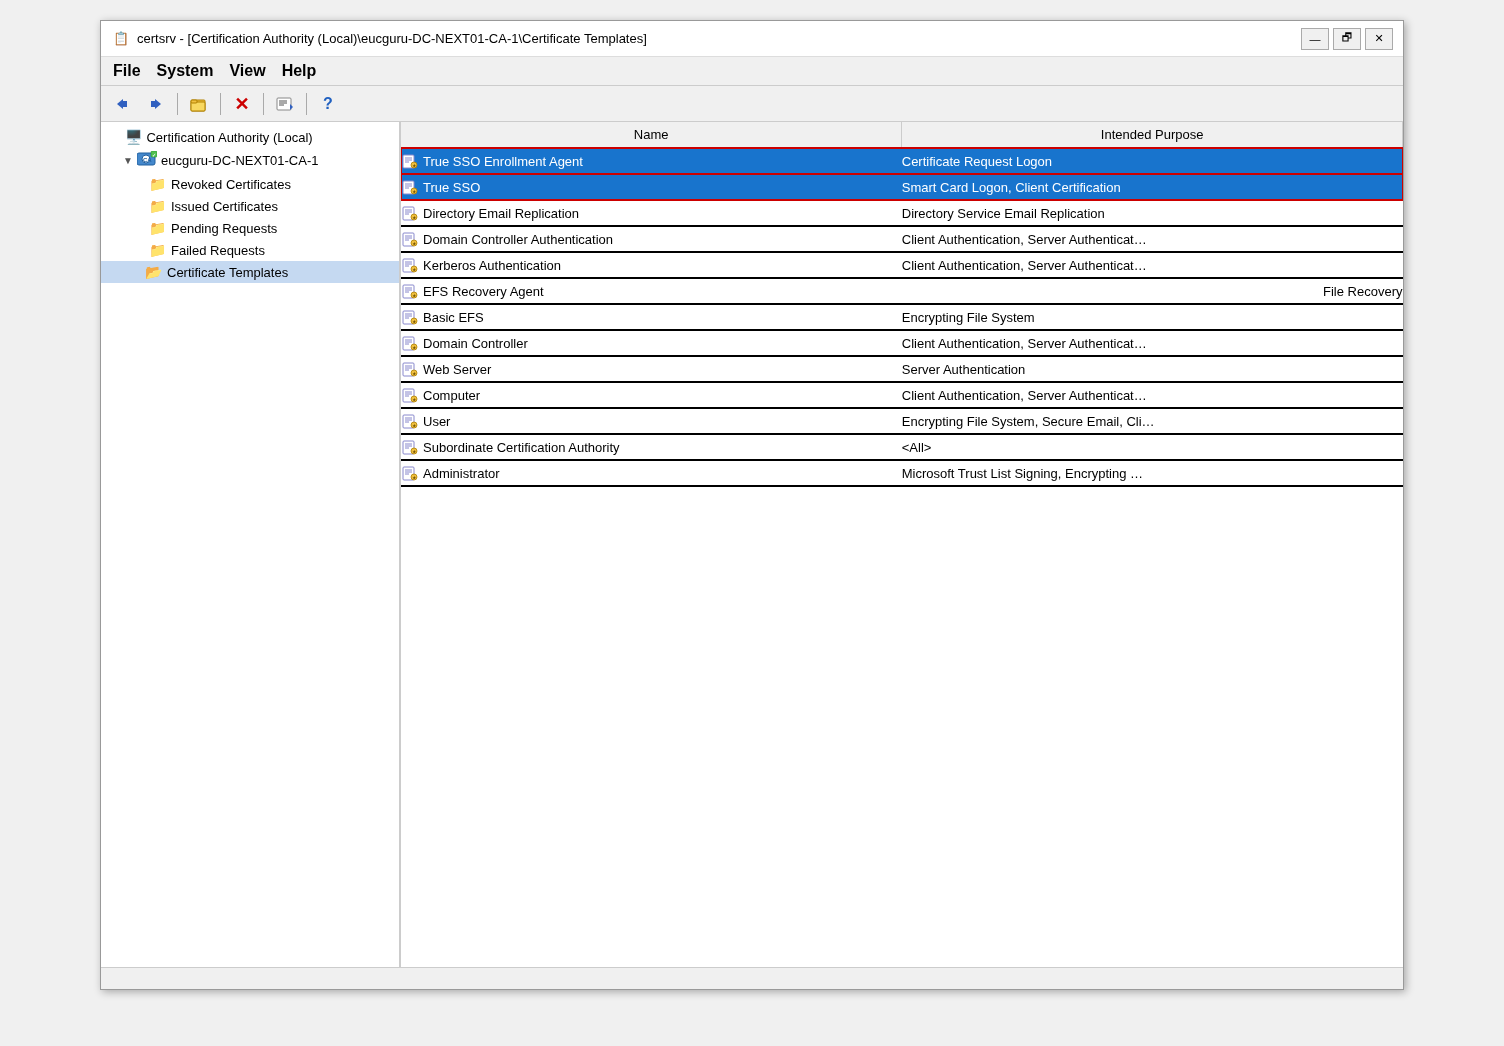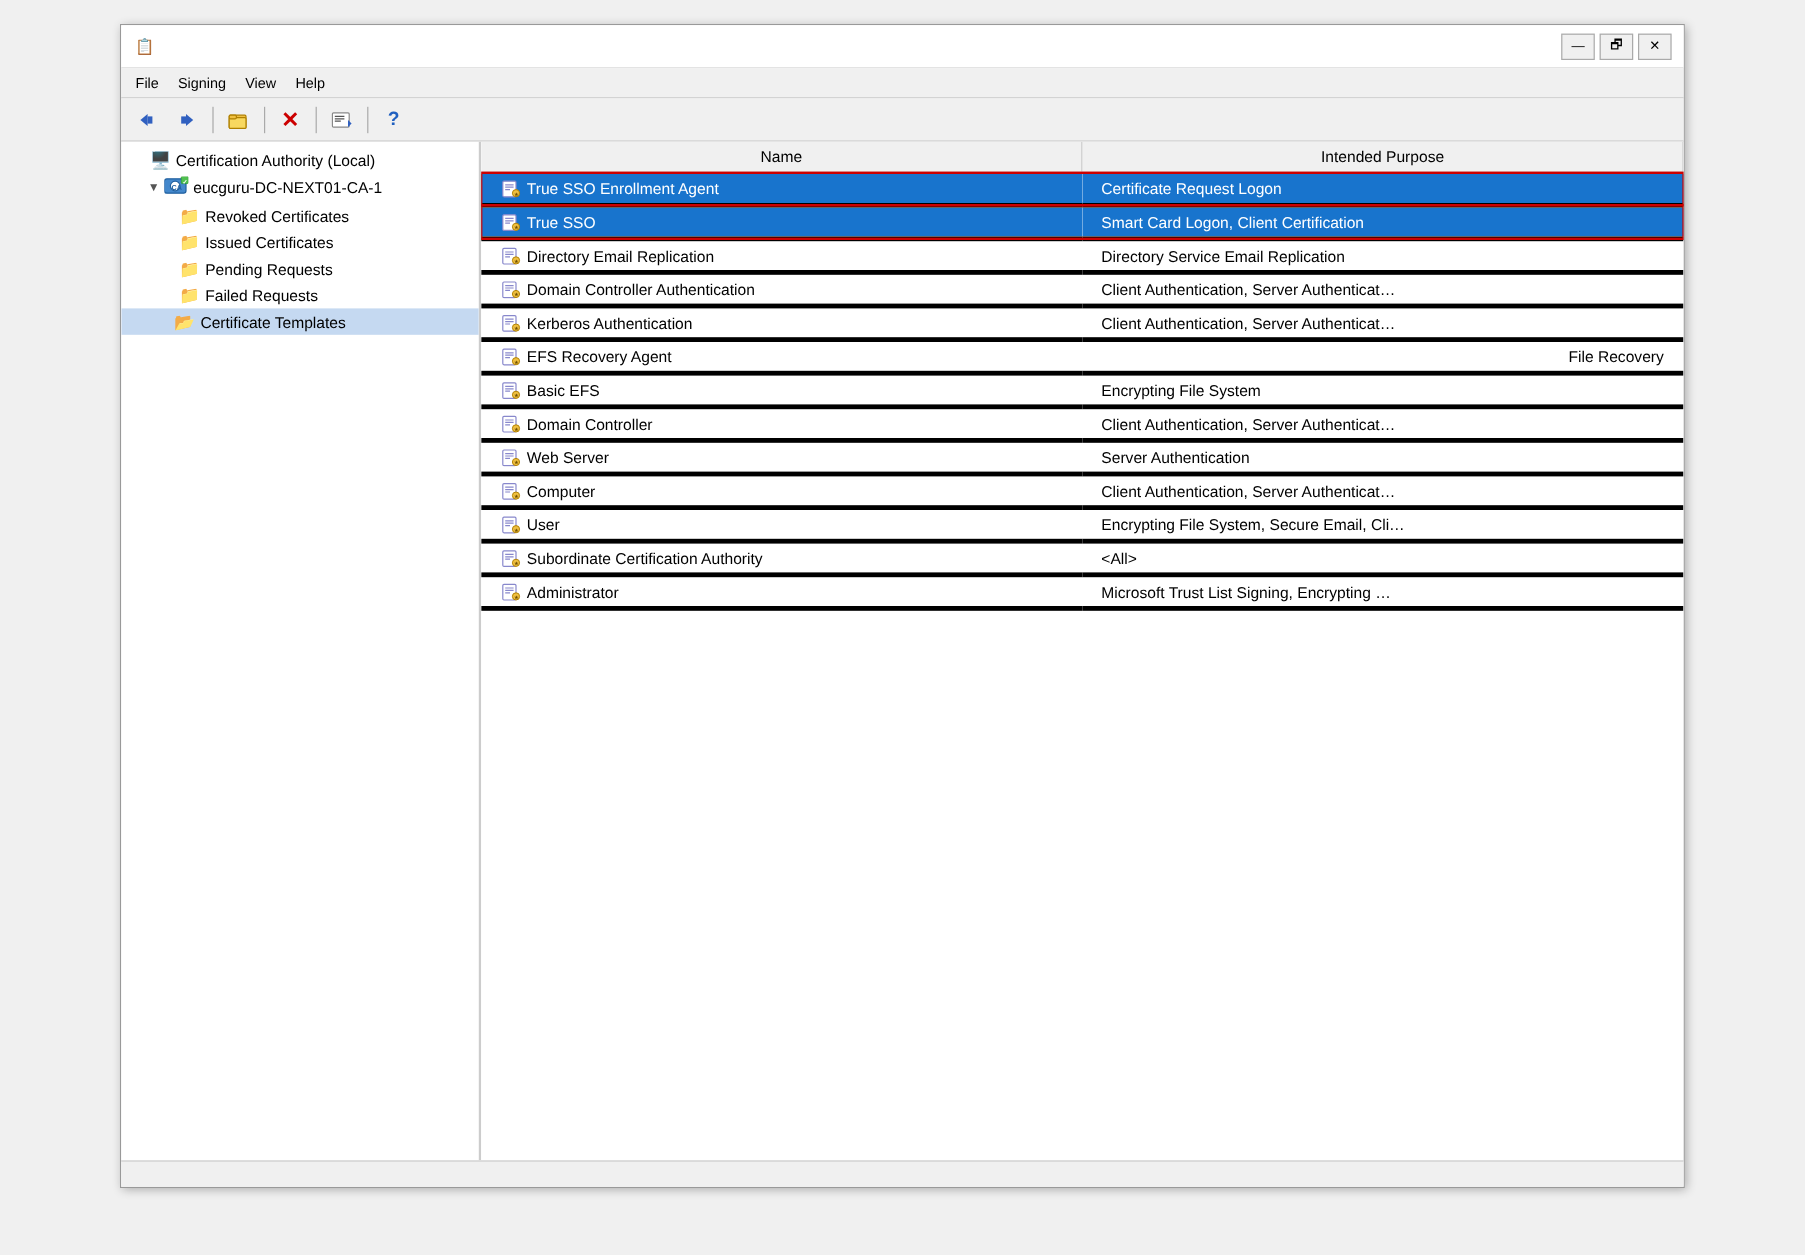--- a/index.html
+++ b/index.html
@@ -70,21 +70,22 @@
     .menu-bar {
       display: flex;
       gap: 0;
       padding: 2px 4px;
       background: #f0f0f0;
       border-bottom: 1px solid #ccc;
     }
     .menu-item {
       padding: 3px 8px;
       cursor: pointer;
-      font-size: 12px;
+      font-size: 16px;
+      font-weight: bold;
     }
 
     
     .toolbar {
       display: flex;
       align-items: center;
       padding: 3px 6px;
       gap: 4px;
       background: #f0f0f0;
       border-bottom: 1px solid #ccc;
@@ -183,23 +184,23 @@
       text-align: center;
       padding: 5px 8px;
       font-weight: normal;
       font-size: 13px;
       border-right: 1px solid #ccc;
       cursor: pointer;
       user-select: none;
     }
 
     .cert-table td {
-      padding: 3px 16px;
+      padding: 3px 0;
       font-size: 13px;
-      border-bottom: 4px solid #000000;
+      border-bottom: 2px solid #000000;
       white-space: nowrap;
       overflow: hidden;
       text-overflow: ellipsis;
       max-width: 0;
       margin-top: 34px;
     }
 
     .row-selected td {
       background: #1874CD !important;
       color: #fff !important;
@@ -237,31 +238,32 @@
     .col-purpose { width: 50%; }
   </style>
 </head>
 <body>
 
 <div class="window">
 
   <div class="title-bar">
     <div class="title-bar-left">
       <span class="title-icon">📋</span>
+      <span class="title-text">certsrv - [Certification Authority (Local)\eucguru-DC-NEXT01-CA-1\Certificate Templates]</span>
     </div>
     <div class="title-bar-buttons">
       <button class="title-btn">—</button>
       <button class="title-btn">🗗</button>
       <button class="title-btn close">✕</button>
     </div>
   </div>
 
   <div class="menu-bar">
     <div class="menu-item">File</div>
-    <div class="menu-item">Signing</div>
+    <div class="menu-item">System</div>
     <div class="menu-item">View</div>
     <div class="menu-item">Help</div>
   </div>
 
   <div class="toolbar">
     <button class="toolbar-btn" title="Back">
       <svg width="16" height="16" viewBox="0 0 16 16" fill="none">
         <polygon points="3,8 9,3 9,13" fill="#3060c0"></polygon>
         <rect x="9" y="5" width="4" height="6" fill="#3060c0"></rect>
       </svg>

